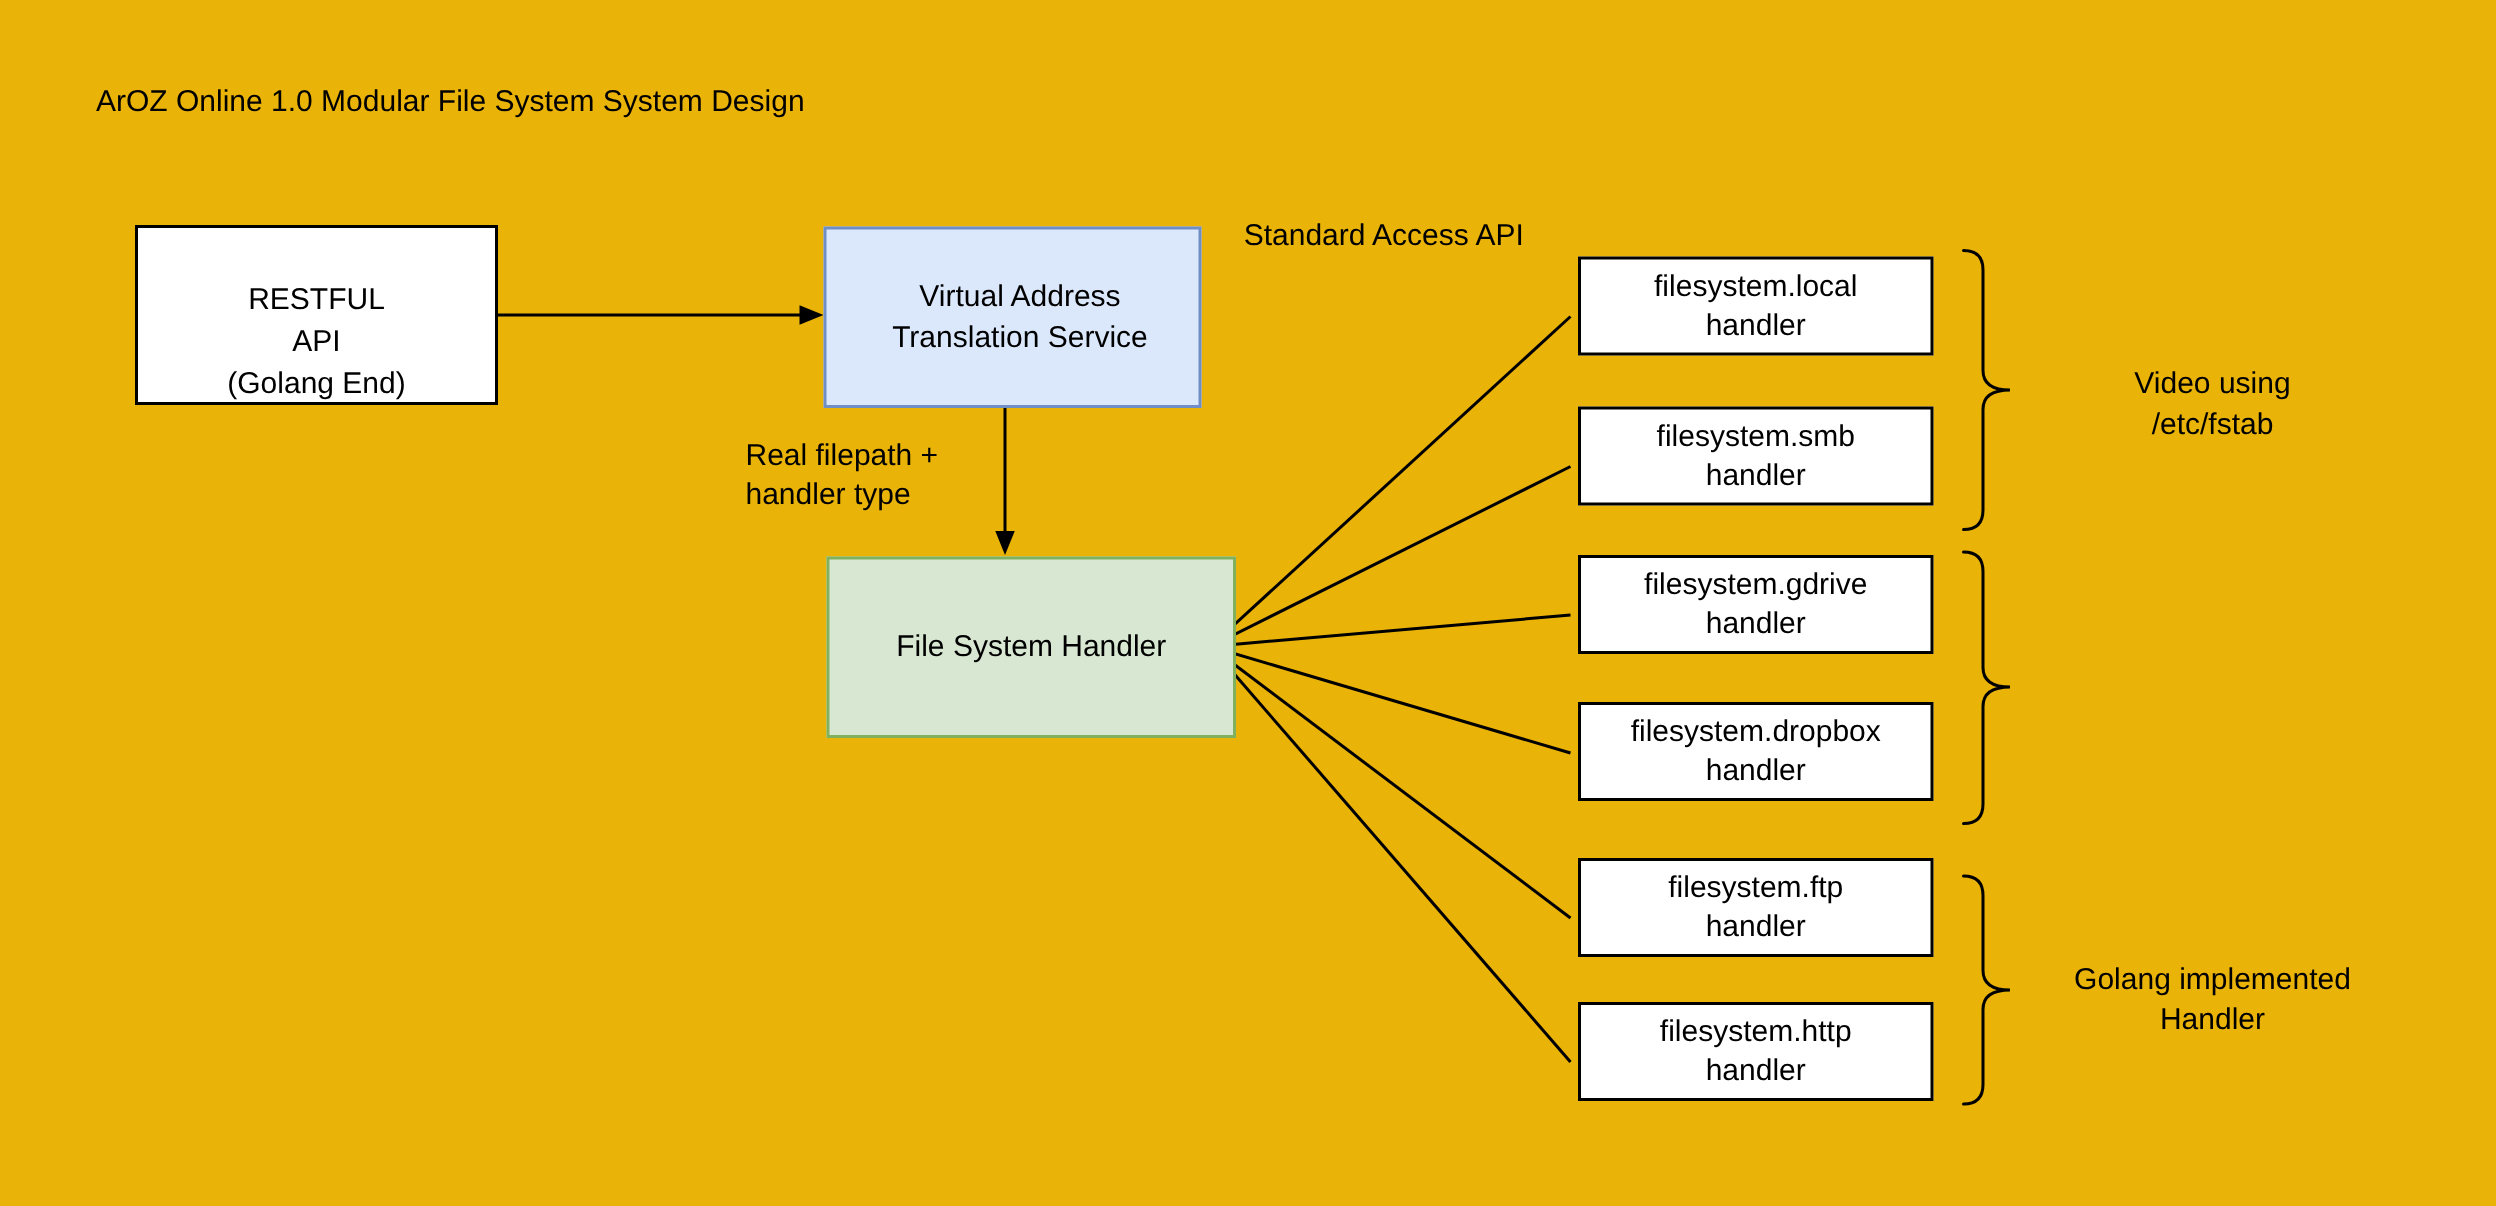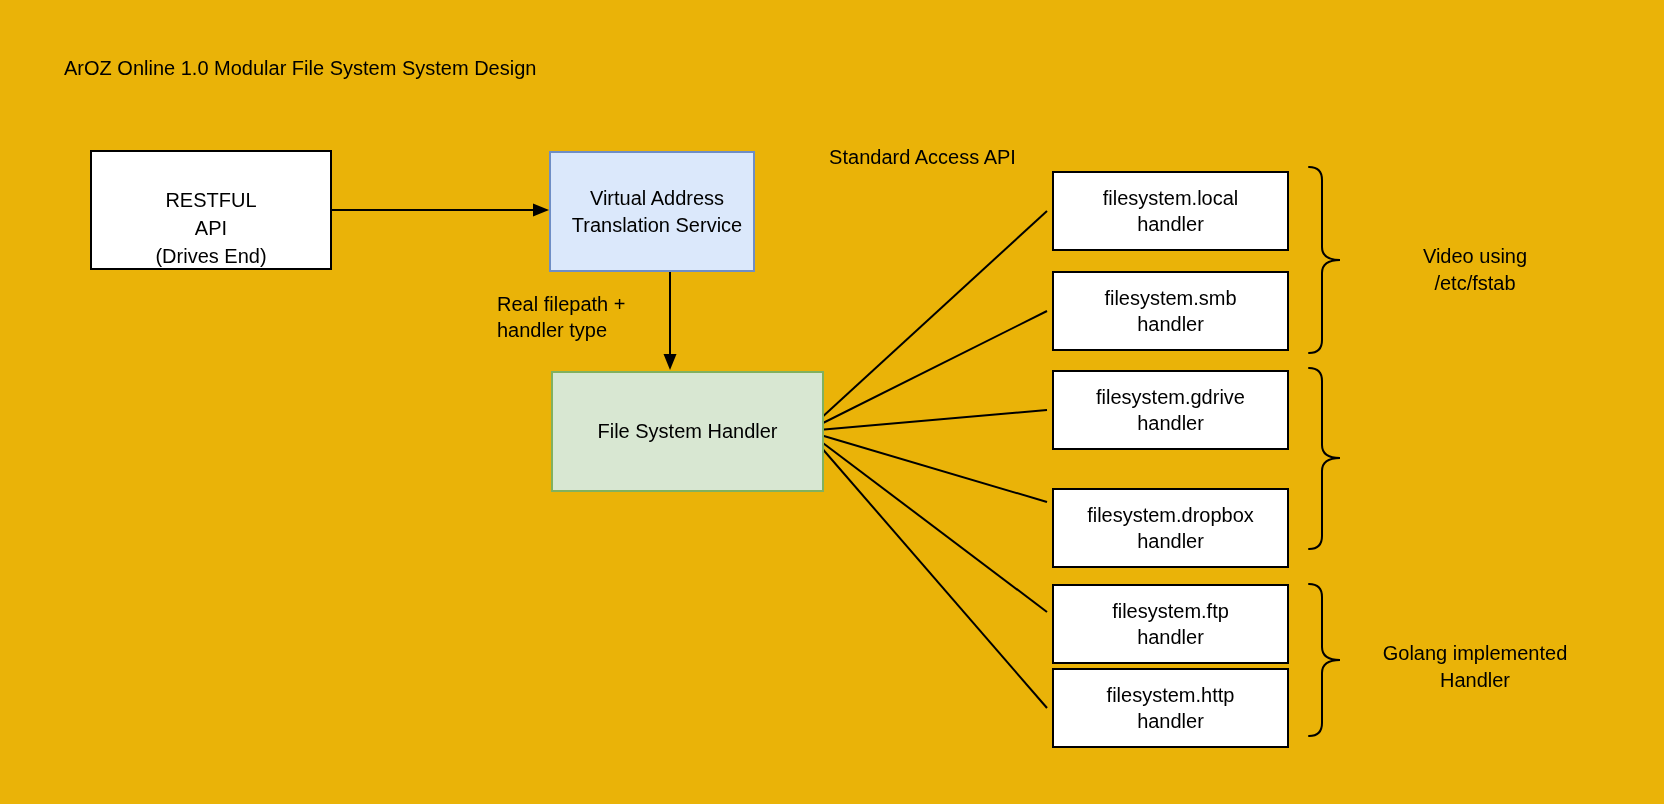--- a/index.html
+++ b/index.html
@@ -40,39 +40,39 @@
     text-align: center;
     white-space: pre-line;
   }
   .node-restful {
     left: 90px; top: 150px; width: 242px; height: 120px;
     align-items: flex-start;
     padding-top: 34px;
     line-height: 28px;
   }
   .node-vats {
-    left: 549px; top: 151px; width: 206px; height: 121px;
+    left: 549px; top: 151px; width: 252px; height: 121px;
     background: #dbe8fb;
     border-color: #6f8ec5;
     padding-left: 10px;
   }
   .node-fsh {
     left: 551px; top: 371px; width: 273px; height: 121px;
     background: #d8e7d2;
     border-color: #81b15e;
   }
   .handler {
-    left: 1052px; width: 237px; height: 80px;
+    left: 1052px; width: 237px; height: 66px;
     line-height: 26px;
   }
   .h0 { top: 171px; }
   .h1 { top: 271px; }
   .h2 { top: 370px; }
-  .h3 { top: 488px; }
-  .h4 { top: 572px; margin-top: 12px; }
+  .h3 { top: 468px; }
+  .h4 { top: 572px; }
   .h5 { top: 668px; }
   .group-label {
     left: 1325px; width: 300px;
     text-align: center;
   }
   #title        { left: 64px;  top: 55px;  }
   #std-api      { left: 805px; top: 96px;  width: 235px; }
   #examples     { left: 75px;  top: 291px; }
   #real-fp      { left: 497px; top: 291px; line-height: 26px; }
   #g0 { top: 243px; }
@@ -113,21 +113,21 @@
     <path class="stroke" stroke-linecap="round" d="M1309,584 Q1322,584 1322,597 L1322,647 Q1322,660 1340,660 Q1322,660 1322,673 L1322,723 Q1322,736 1309,736"></path>
   </svg>
 
   <div id="title" class="txt">ArOZ Online 1.0 Modular File System System Design</div>
   <div id="std-api" class="txt center">Standard Access API</div>
   <div id="real-fp" class="txt">Real filepath +
 handler type</div>
 
   <div class="node node-restful">RESTFUL
 API
-(Drives End)</div>
+(Golang End)</div>
   <div class="node node-vats">Virtual Address
 Translation Service</div>
   <div class="node node-fsh">File System Handler</div>
 
   <div class="node handler h0">filesystem.local
 handler</div>
   <div class="node handler h1">filesystem.smb
 handler</div>
   <div class="node handler h2">filesystem.gdrive
 handler</div>

